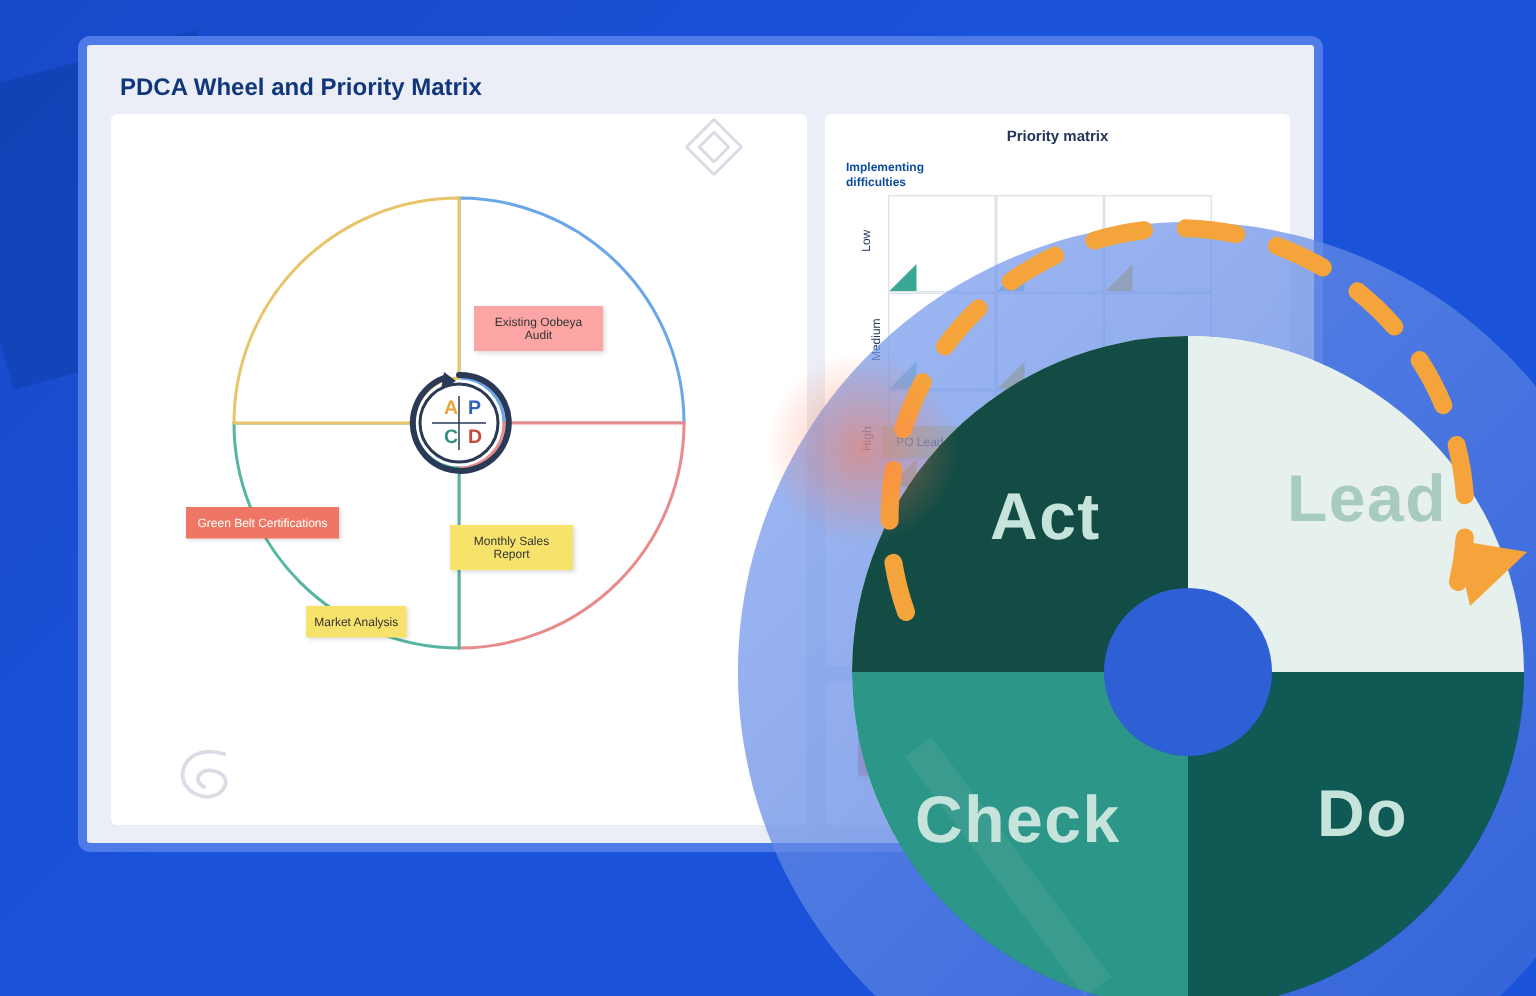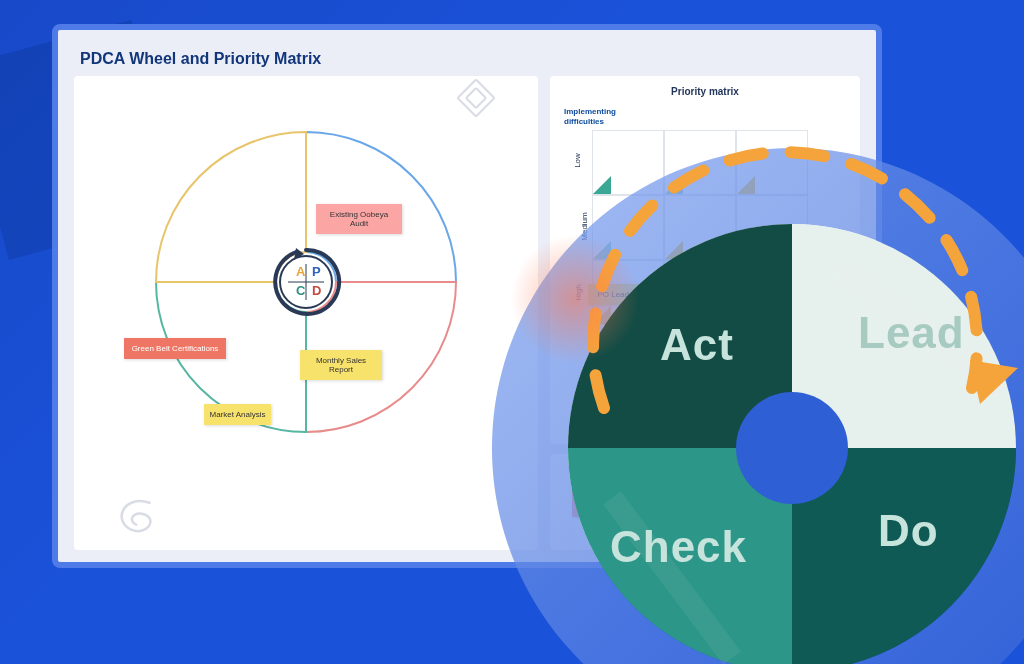--- a/index.html
+++ b/index.html
@@ -312,15 +312,15 @@
 
     <path d="M122 270 A 192 192 0 1 1 490 250" fill="none" stroke="#f5a43b" stroke-width="12" stroke-linecap="round" stroke-dasharray="34 28"></path>
 
     <polygon points="488,222 536,230 498,266" fill="#f5a43b"></polygon>
   </svg>
 
   <div class="glow" style="top:96px; left:28px;"></div>
 
   <div class="pdca-label" style="top:170px; left:178px;margin-top:12px;">Act</div>
   <div class="pdca-label" style="top:170px; left:376px; color:#a8cbc1;">Lead</div>
-  <div class="pdca-label" style="top:368px; left:396px;">Do</div>
+  <div class="pdca-label" style="top:380px; left:396px;">Do</div>
   <div class="pdca-label" style="top:384px; left:128px;text-align:right;">Check</div>
 </div>
 
 </body></html>

